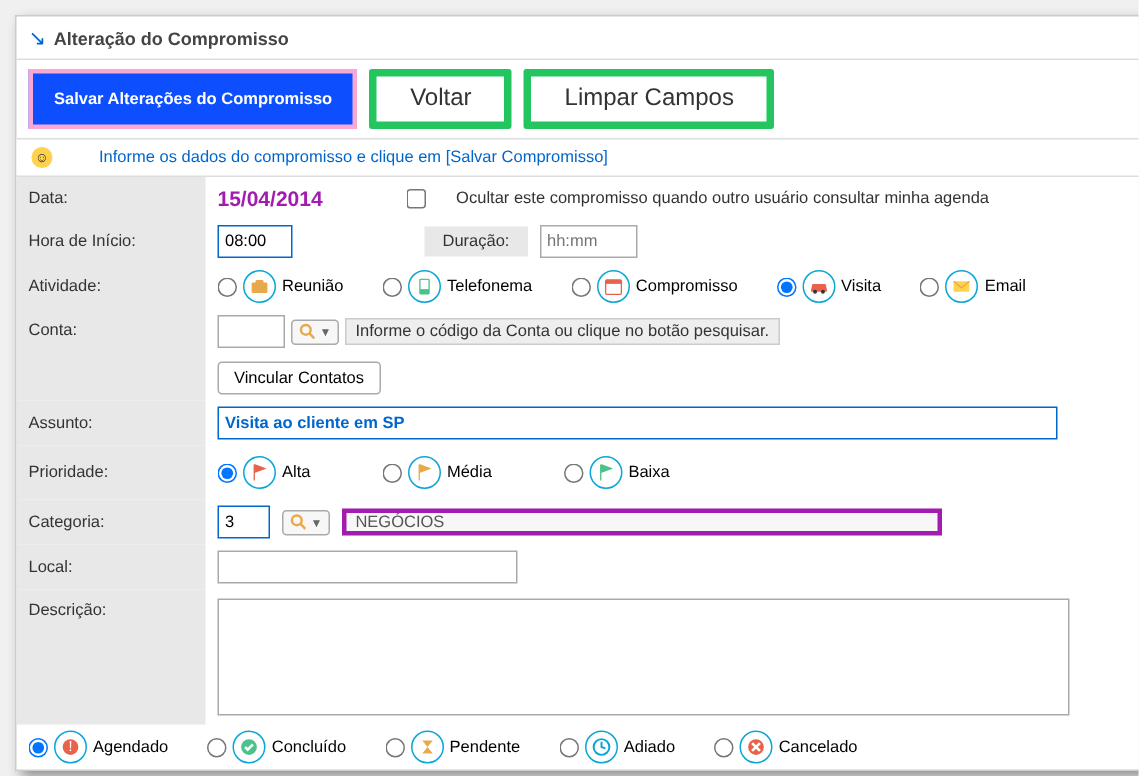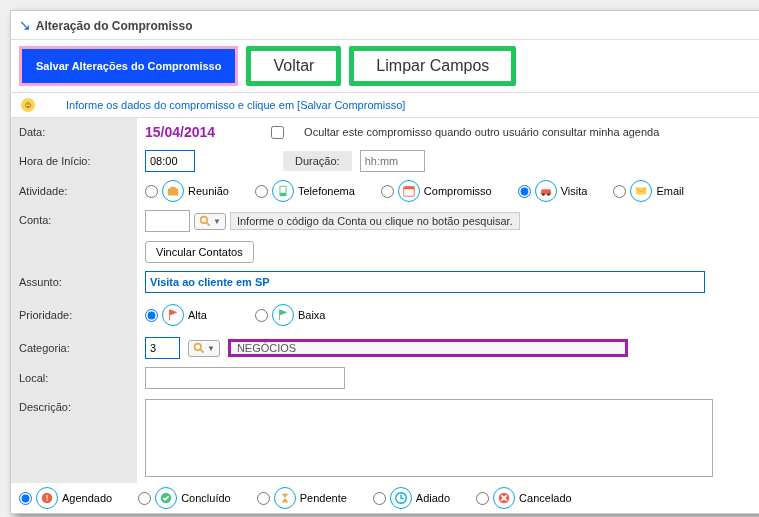--- a/index.html
+++ b/index.html
@@ -163,20 +163,29 @@
     <div class="value-cell priority-options">
       <label class="radio-option" style="margin-right:40px">
         <input type="radio" name="prio" checked="" style="">
         <span class="icon-circle">
             <svg viewBox="0 0 16 16">
               <path d="M4 2 L4 14 M4 2 L12 5 L4 8" fill="#e8634a" stroke="#e8634a"></path>
             </svg>
           </span>
         <span>Alta</span>
       </label>
+      <label class="radio-option" style="margin-right:40px">
+        <input type="radio" name="prio" style="">
+        <span class="icon-circle">
+            <svg viewBox="0 0 16 16">
+              <path d="M4 2 L4 14 M4 2 L12 5 L4 8" fill="#e8a94a" stroke="#e8a94a"></path>
+            </svg>
+          </span>
+        <span>Média</span>
+      </label>
       <label class="radio-option">
         <input type="radio" name="prio" style="">
         <span class="icon-circle">
             <svg viewBox="0 0 16 16">
               <path d="M4 2 L4 14 M4 2 L12 5 L4 8" fill="#4ac28a" stroke="#4ac28a"></path>
             </svg>
           </span>
         <span>Baixa</span>
       </label>
     </div>

